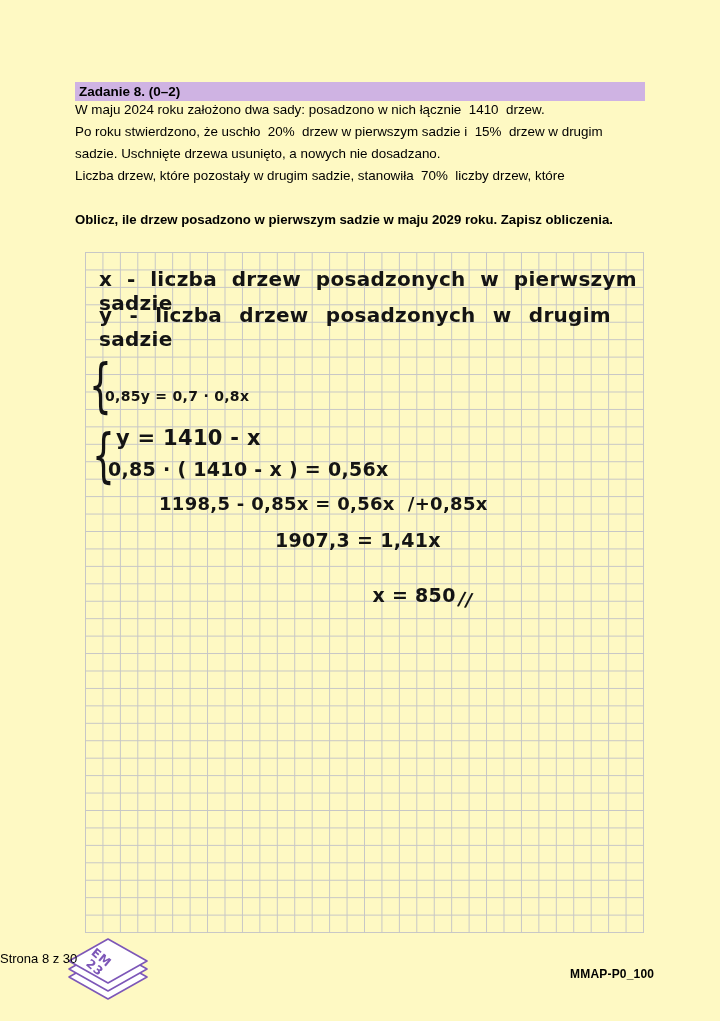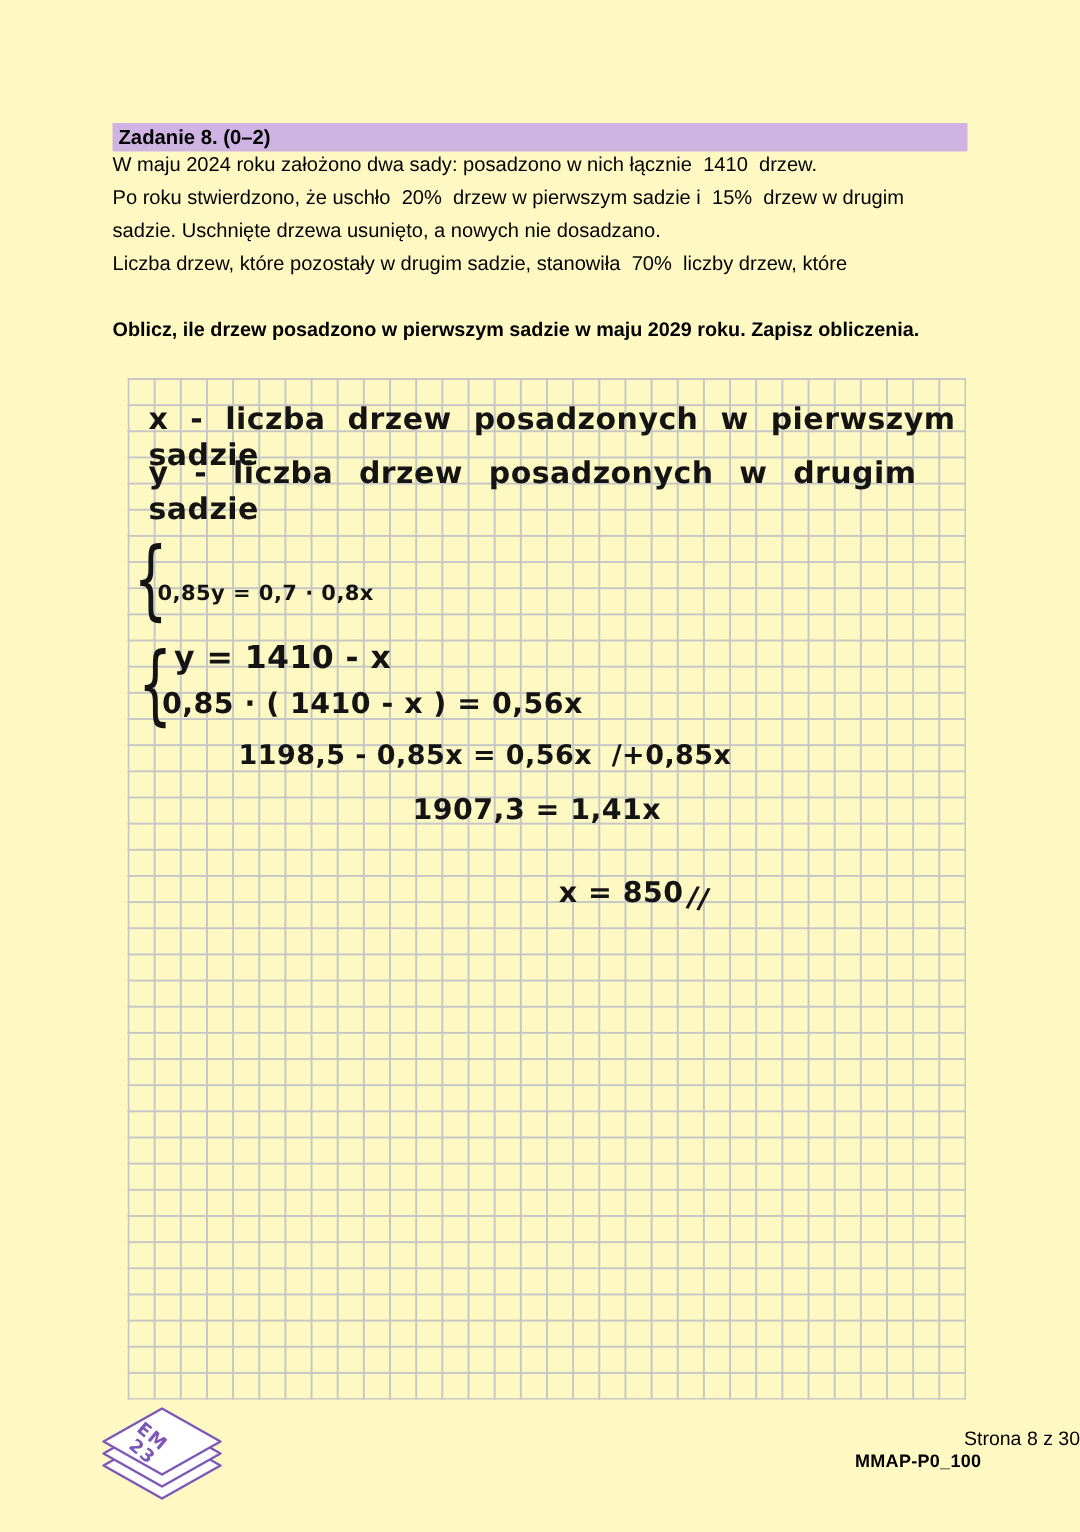--- a/index.html
+++ b/index.html
@@ -47,21 +47,21 @@
     font-family:"DejaVu Sans",sans-serif;font-weight:400;
     font-size:58px;line-height:70px;
     transform:scaleX(0.62);transform-origin:left center;
   }
   .endmark{
     display:inline-block;margin-left:3px;
     transform:rotate(10deg) translateY(4px);
   }
   .footer-page{
     position:absolute;left:0;right:0;top:951px;
-    text-align:right;font-size:13px;
+    text-align:left;font-size:13px;
   }
   .footer-code{
     position:absolute;left:570px;top:967px;
     font-size:12px;font-weight:bold;letter-spacing:0.2px;
   }
   .logo{position:absolute;left:64px;top:936px;}
 </style>
 </head>
 <body>
 

